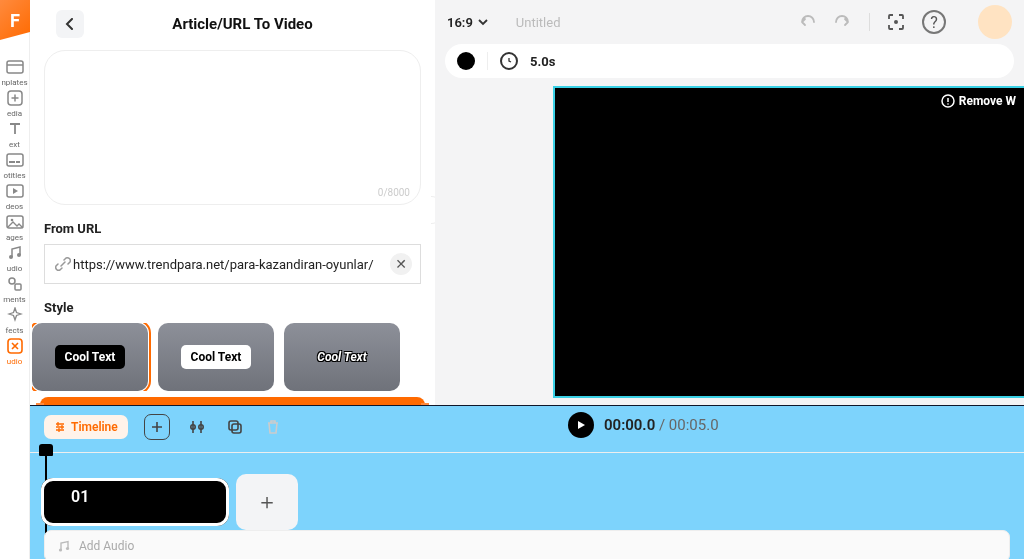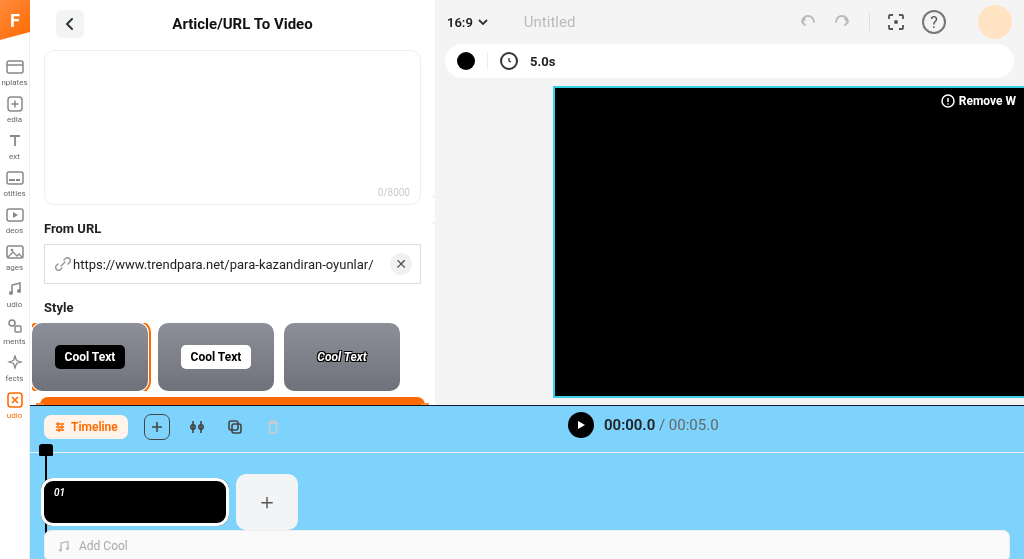--- a/index.html
+++ b/index.html
@@ -1,33 +1,33 @@
 <!DOCTYPE html>
 <html><head>
 <meta charset="utf-8">
 <style>
   * { box-sizing: border-box; margin: 0; padding: 0; font-family: -apple-system, BlinkMacSystemFont, "Segoe UI", Roboto, sans-serif; }
   body { width: 1024px; height: 559px; overflow: hidden; background: #fff; position: relative; }
 
   
   .leftnav { position: absolute; left: 0; top: 0; width: 30px; height: 559px; border-right: 1px solid #eee; background: #fff; }
   .leftnav .logo { width: 30px; height: 40px; display: flex; align-items: center; justify-content: center; background: linear-gradient(135deg,#ff8a3d,#ff6a00); color:#fff; font-weight:700; font-size:18px; clip-path: polygon(0 0, 100% 0, 100% 80%, 0 100%); }
-  .leftnav .nav-items { display:flex; flex-direction:column; align-items:center; gap:8px; padding-top:18px; }
+  .leftnav .nav-items { display:flex; flex-direction:column; align-items:center; gap:2px; padding-top:18px; }
   .leftnav .nav-item { display:flex; flex-direction:column; align-items:center; font-size:8px; color:#666; cursor:pointer; width:30px; }
   .leftnav .nav-item.active { color:#ff6a00; }
   .leftnav .nav-item .ico { width:18px; height:18px; display:flex; align-items:center; justify-content:center; }
   .leftnav .nav-item span.lbl { margin-top:2px; }
 
   
   .panel { position:absolute; left:30px; top:0; width:405px; height:559px; background:#fff; }
   .panel-header { display:flex; align-items:center; padding:10px 14px 12px 14px;margin-left:12px; }
   .back-btn { width:28px; height:28px; border-radius:6px; background:#f3f4f6; display:flex; align-items:center; justify-content:center; cursor:pointer; }
   .panel-title { flex:1; text-align:center; font-weight:700; font-size:15px; color:#111; margin-left:-20px; }
 
-  .content-box { margin:0 14px; border:1px solid #eee; border-radius:10px; height:155px; position:relative;padding-left:44px; }
+  .content-box { margin:0 14px; border:1px solid #eee; border-radius:21px; height:155px; position:relative;padding-left:44px; }
   .content-box .counter { position:absolute; right:10px; bottom:6px; font-size:10px; color:#ccc; }
 
   .section-label { font-size:13px; font-weight:700; color:#222; margin:16px 14px 8px 14px; }
 
   .url-row { margin:0 14px; display:flex; align-items:center; border:1px solid #ddd; border-radius:0; height:40px; padding:0 8px; }
   .url-row .link-ico { width:20px; color:#999; display:flex; justify-content:center; }
   .url-row input { flex:1; border:none; outline:none; font-size:13px; color:#222; }
   .url-row .clear { width:22px; height:22px; border-radius:50%; background:#f1f1f1; color:#555; font-size:14px; display:flex; align-items:center; justify-content:center; cursor:pointer; }
 
   .style-row { margin:6px 10px 0 2px; display:flex; gap:10px; overflow:hidden; }
@@ -44,21 +44,21 @@
   .generate-wrap::after { right:-4px; }
   .generate-btn { width:100%; height:36px; border:none; border-radius:8px; background:#ff6a00; color:#fff; font-size:14px; font-weight:600; cursor:pointer; }
 
   
   .collapse-handle { position:absolute; left:431px; top:196px; width:14px; height:28px; border:1px solid #eee; border-left:none; border-radius:0 14px 14px 0; background:#fff; display:flex; align-items:center; justify-content:center; color:#bbb; font-size:10px; cursor:pointer; }
 
   
   .canvas-area { position:absolute; left:435px; top:0; right:0; height:405px; background:#f4f4f5; }
   .top-bar { height:44px; display:flex; align-items:center; padding:0 12px; }
   .aspect { display:flex; align-items:center; gap:5px; font-size:13px; font-weight:600; color:#222; cursor:pointer; }
-  .proj-title { margin-left:36px; color:#bbb; font-size:15px; }
+  .proj-title { margin-left:28px; color:#bbb; font-size:13px; }
   .top-actions { margin-left:auto; display:flex; align-items:center; gap:16px; }
   .top-actions .ico { color:#999; cursor:pointer; }
   .top-actions .ico.circled { width:24px; height:24px; border:2px solid #777; border-radius:50%; display:flex; align-items:center; justify-content:center; color:#555; }
   .top-actions .divider { width:1px; height:18px; background:#ddd; }
   .avatar-blob { width:34px; height:34px; border-radius:50%; background:#ffe3c2; margin-left:16px; }
 
   .clip-bar { margin:0 10px; height:34px; background:#fff; border-radius:17px; display:flex; align-items:center; padding:0 12px; gap:12px; }
   .black-dot { width:18px; height:18px; border-radius:50%; background:#000; }
   .clock-ico { width:18px; height:18px; border:2px solid #333; border-radius:50%; display:flex; align-items:center; justify-content:center; font-size:9px; color:#333; }
   .dur { font-size:13px; font-weight:700; color:#222; }
@@ -80,21 +80,21 @@
   .timecode b { color:#222; font-weight:600; }
 
   .ruler-line { position:absolute; left:0; right:0; top:46px; height:1px; background:#eee; }
   .playhead { position:absolute; left:9px; top:38px; width:16px; height:16px; }
   .playhead .head { width:14px; height:12px; background:#000; border-radius:3px 3px 1px 1px; }
   .playhead .needle { position:absolute; left:6px; top:10px; width:2px; height:110px; background:#000; }
 
   .track-row { position:absolute; left:14px; top:68px; display:flex; gap:10px; align-items:center; }
   .clip { width:182px; height:42px; background:#000; border-radius:9px; outline:2px solid #fff; border:2px solid #000; position:relative; box-shadow:0 0 0 3px #000; }
   .clip.selected { outline:3px solid #fff; }
-  .clip .idx { position:absolute; left:8px; top:4px; color:#fff; font-size:10px; font-weight:600;font-style:italic; }
+  .clip .idx { position:absolute; left:25px; top:4px; color:#fff; font-size:16px; font-weight:600; }
   .add-scene { width:62px; height:56px; border-radius:10px; background:#f3f4f6; display:flex; align-items:center; justify-content:center; color:#555; font-size:22px; cursor:pointer; }
 
   .audio-row { position:absolute; left:14px; top:124px; right:14px; height:32px; border:1px solid #eee; background:#fafafa; border-radius:7px; display:flex; align-items:center; gap:8px; padding:0 12px; color:#aaa; font-size:12px; }
   
   svg { display:block; }
 </style>
 </head>
 <body>
 
 <div class="leftnav">
@@ -349,15 +349,15 @@
     </div>
     <div class="add-scene">＋</div>
   </div>
 
   <div class="audio-row">
     <svg width="14" height="14" viewBox="0 0 14 14">
         <path d="M4 11V4l7-1.5v7" stroke="#bbb" stroke-width="1.4" fill="none"></path>
         <circle cx="3.5" cy="11" r="1.6" fill="#bbb"></circle>
         <circle cx="10.5" cy="9.5" r="1.6" fill="#bbb"></circle>
       </svg>
-    <span>Add Cool</span>
+    <span>Add Audio</span>
   </div>
 </div>
 
 </body></html>

